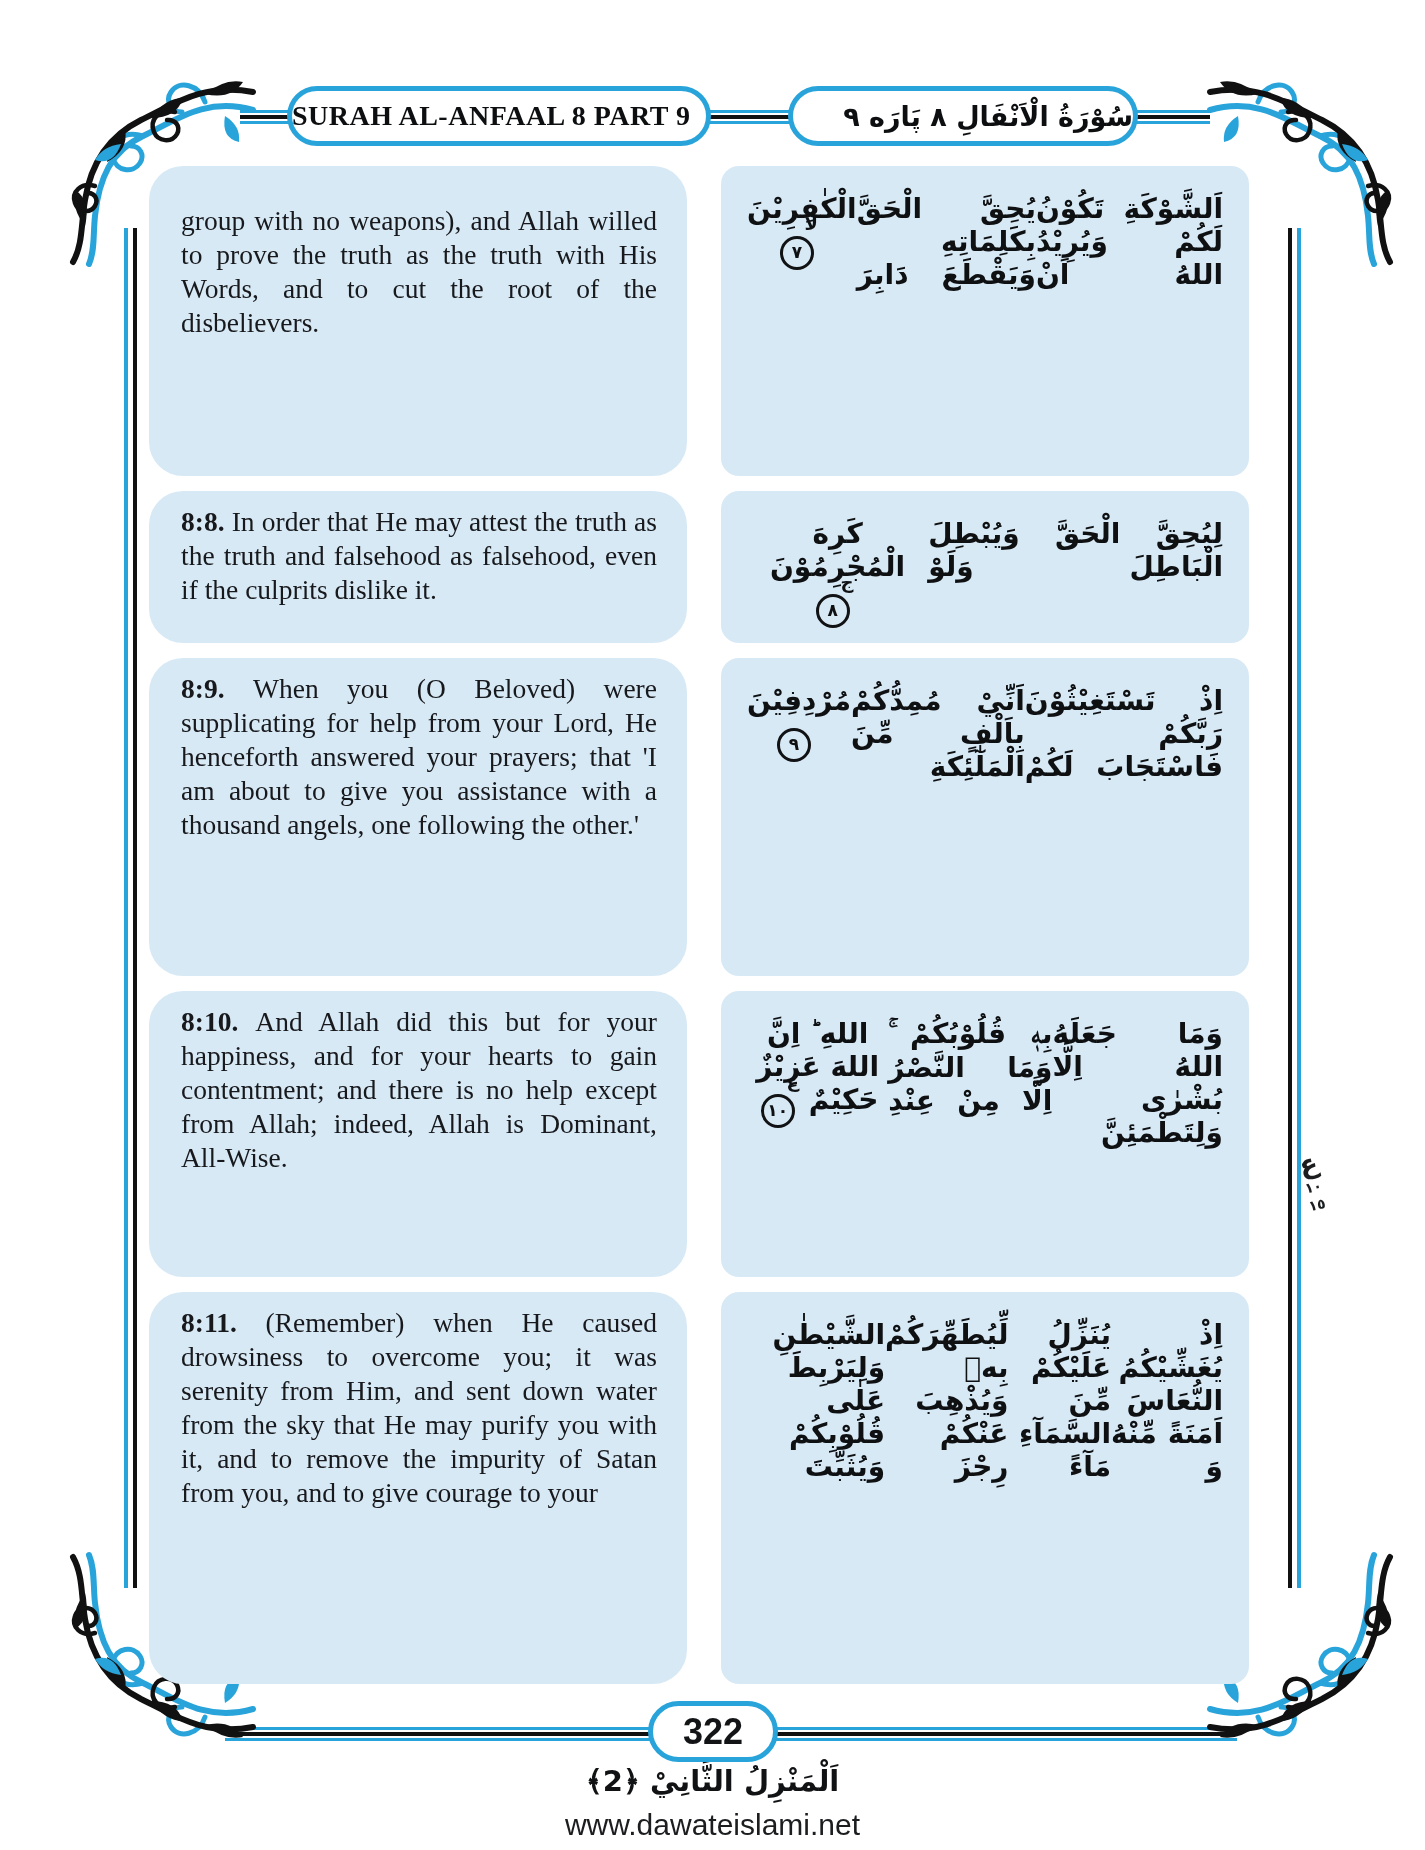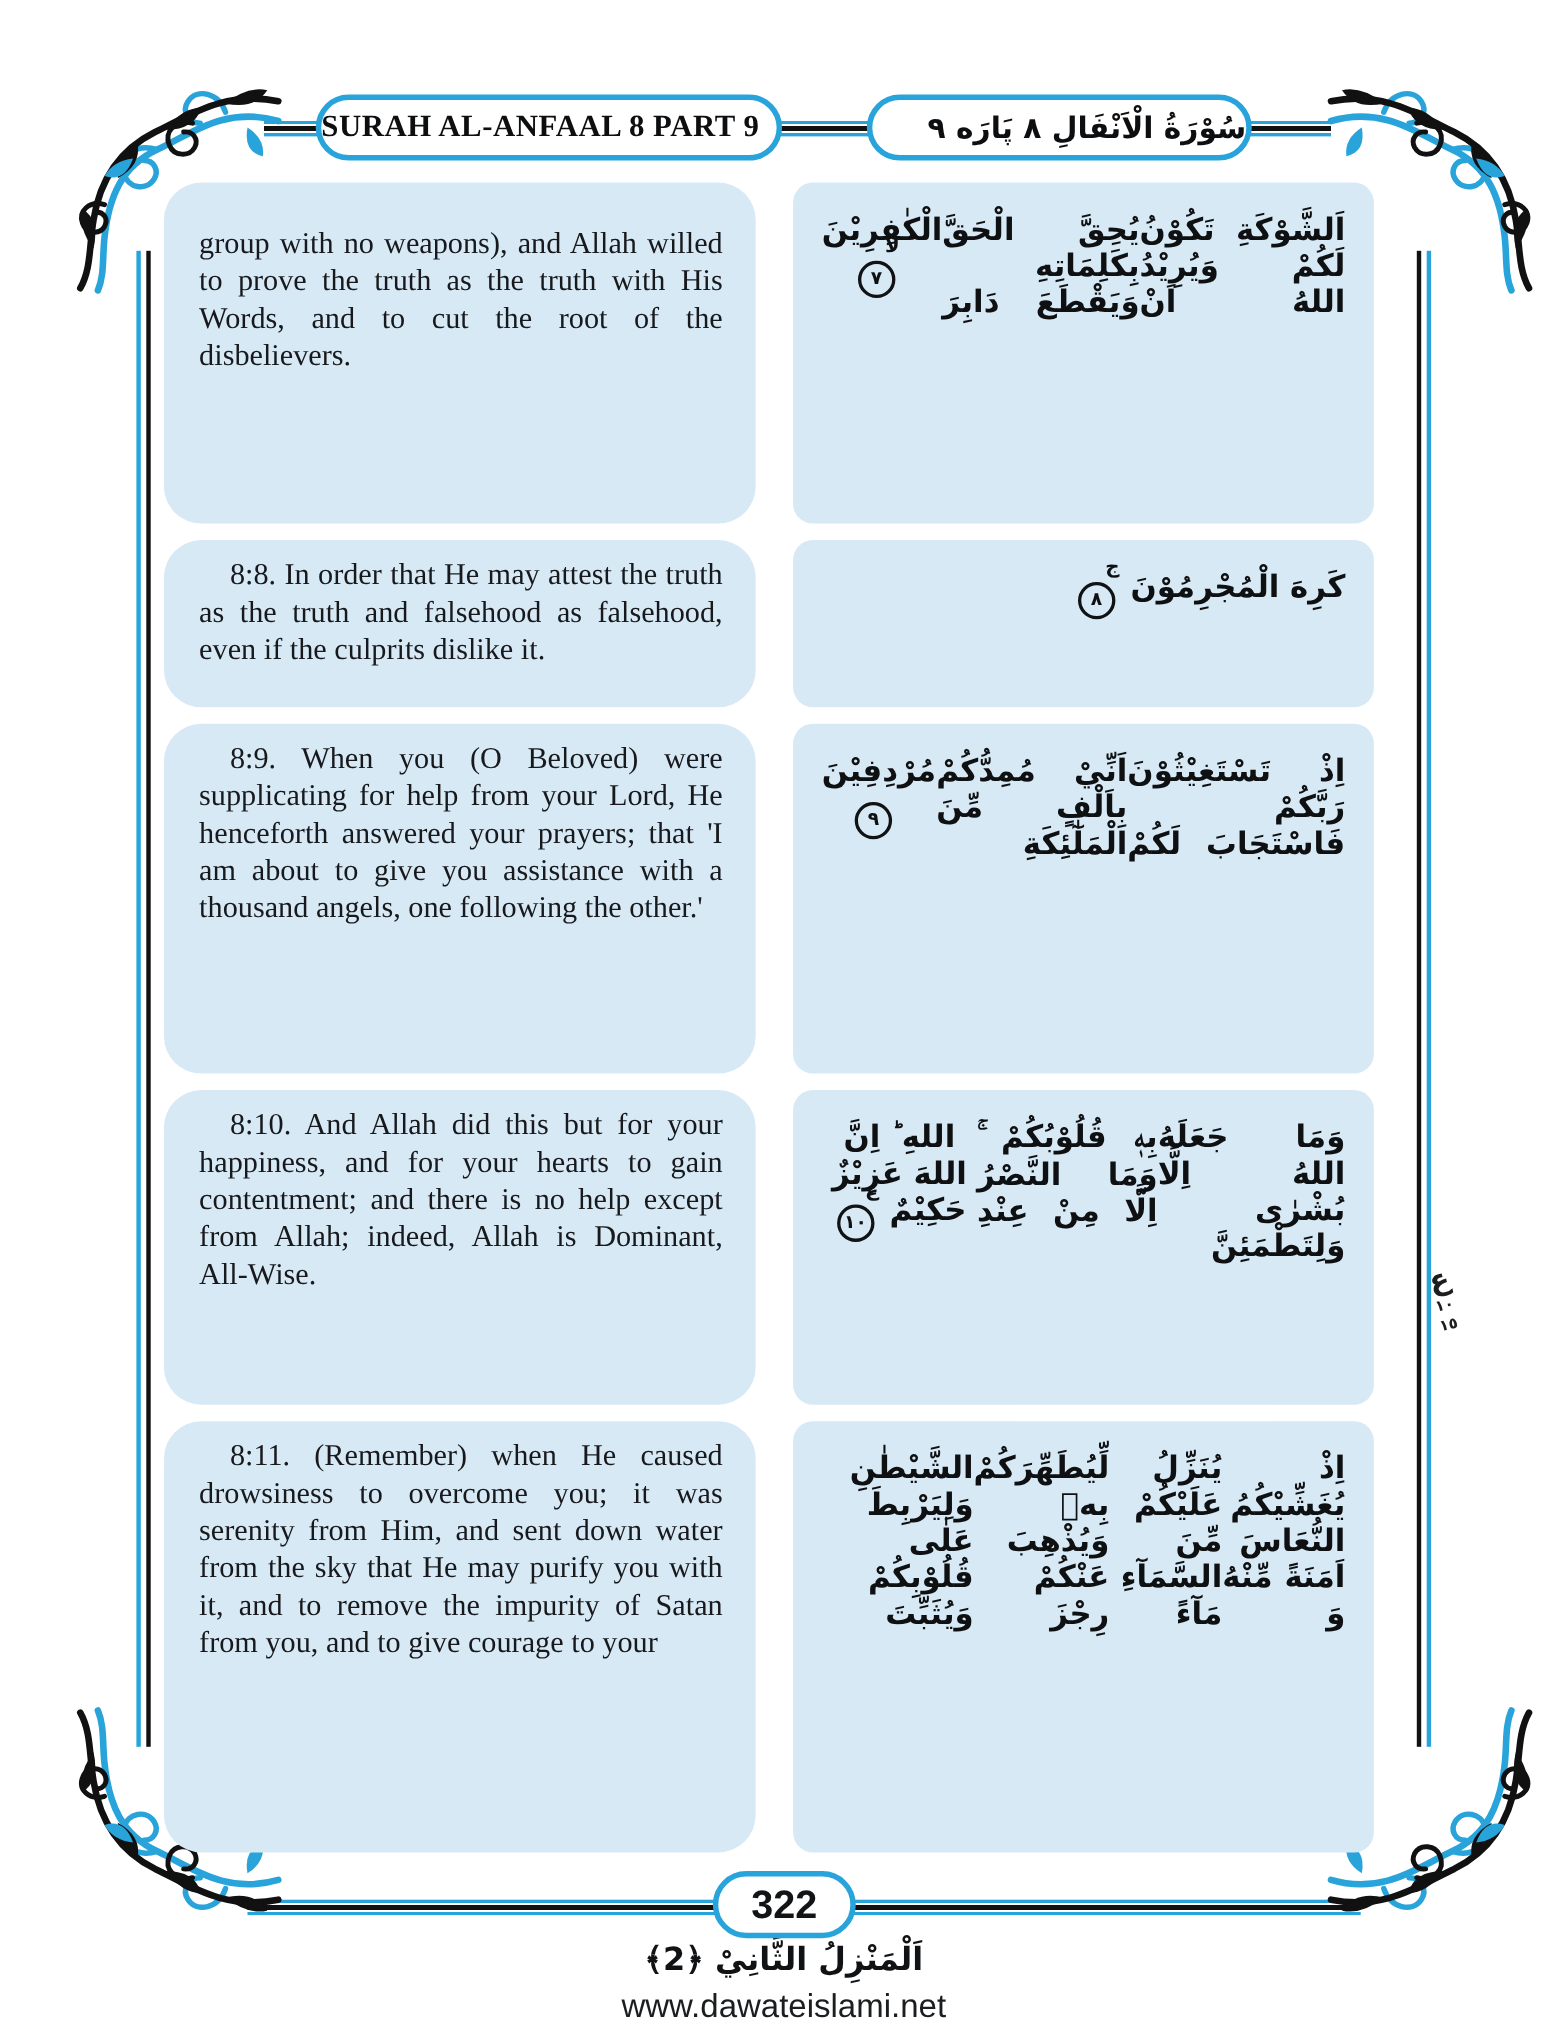--- a/index.html
+++ b/index.html
@@ -59,21 +59,21 @@
   .row{display:flex;gap:34px;margin-bottom:15px;}
   .en-box{
     width:538px;background:var(--panel);border-radius:34px;
     padding:14px 30px 0 32px;
   }
   .row:first-child .en-box{padding-top:38px;}
   .en-text{
     margin:0;font-size:27.5px;line-height:34px;
     text-align:justify;color:#17191c;
   }
-  .en-text b{font-weight:normal;margin-left:28px;}
+  .en-text b{font-weight:bold;}
   .ar-box{
     flex:1;background:var(--panel);border-radius:18px;
     padding:26px 26px 20px;
     display:flex;flex-direction:row;justify-content:space-between;
     font-family:"DejaVu Sans",sans-serif;font-weight:bold;
     font-size:28px;color:#0e1012;direction:rtl;
   }
   .ar-line{text-align:justify;text-align-last:justify;}
   .ar-line.center{text-align:center;text-align-last:center;}
   .ayah-wrap{position:relative;display:inline-block;margin:0 14px 0 4px;vertical-align:-7px;}
@@ -178,20 +178,21 @@
           <div class="ar-line">يُحِقَّ الْحَقَّ بِكَلِمَاتِهِ وَيَقْطَعَ دَابِرَ</div>
           <div class="ar-line center">الْكٰفِرِيْنَ<span class="ayah-wrap"><span class="waqf">لا</span><span class="ayah">٧</span></span></div>
         </div>
   </div>
 
   <div class="row" style="height: 152px;">
     <div class="en-box">
       <p class="en-text"><b>8:8. </b><span>In order that He may attest the truth as the truth and falsehood as falsehood, even if the culprits dislike it.</span></p>
     </div>
     <div class="ar-box">
+          <div class="ar-line">لِيُحِقَّ الْحَقَّ وَيُبْطِلَ الْبَاطِلَ وَلَوْ</div>
           <div class="ar-line center">كَرِهَ الْمُجْرِمُوْنَ<span class="ayah-wrap"><span class="waqf">ج</span><span class="ayah">٨</span></span></div>
         </div>
   </div>
 
   <div class="row" style="height: 318px;">
     <div class="en-box">
       <p class="en-text"><b>8:9. </b><span>When you (O Beloved) were supplicating for help from your Lord, He henceforth answered your prayers; that 'I am about to give you assistance with a thousand angels, one following the other.'</span></p>
     </div>
     <div class="ar-box">
           <div class="ar-line">اِذْ تَسْتَغِيْثُوْنَ رَبَّكُمْ فَاسْتَجَابَ لَكُمْ</div>

